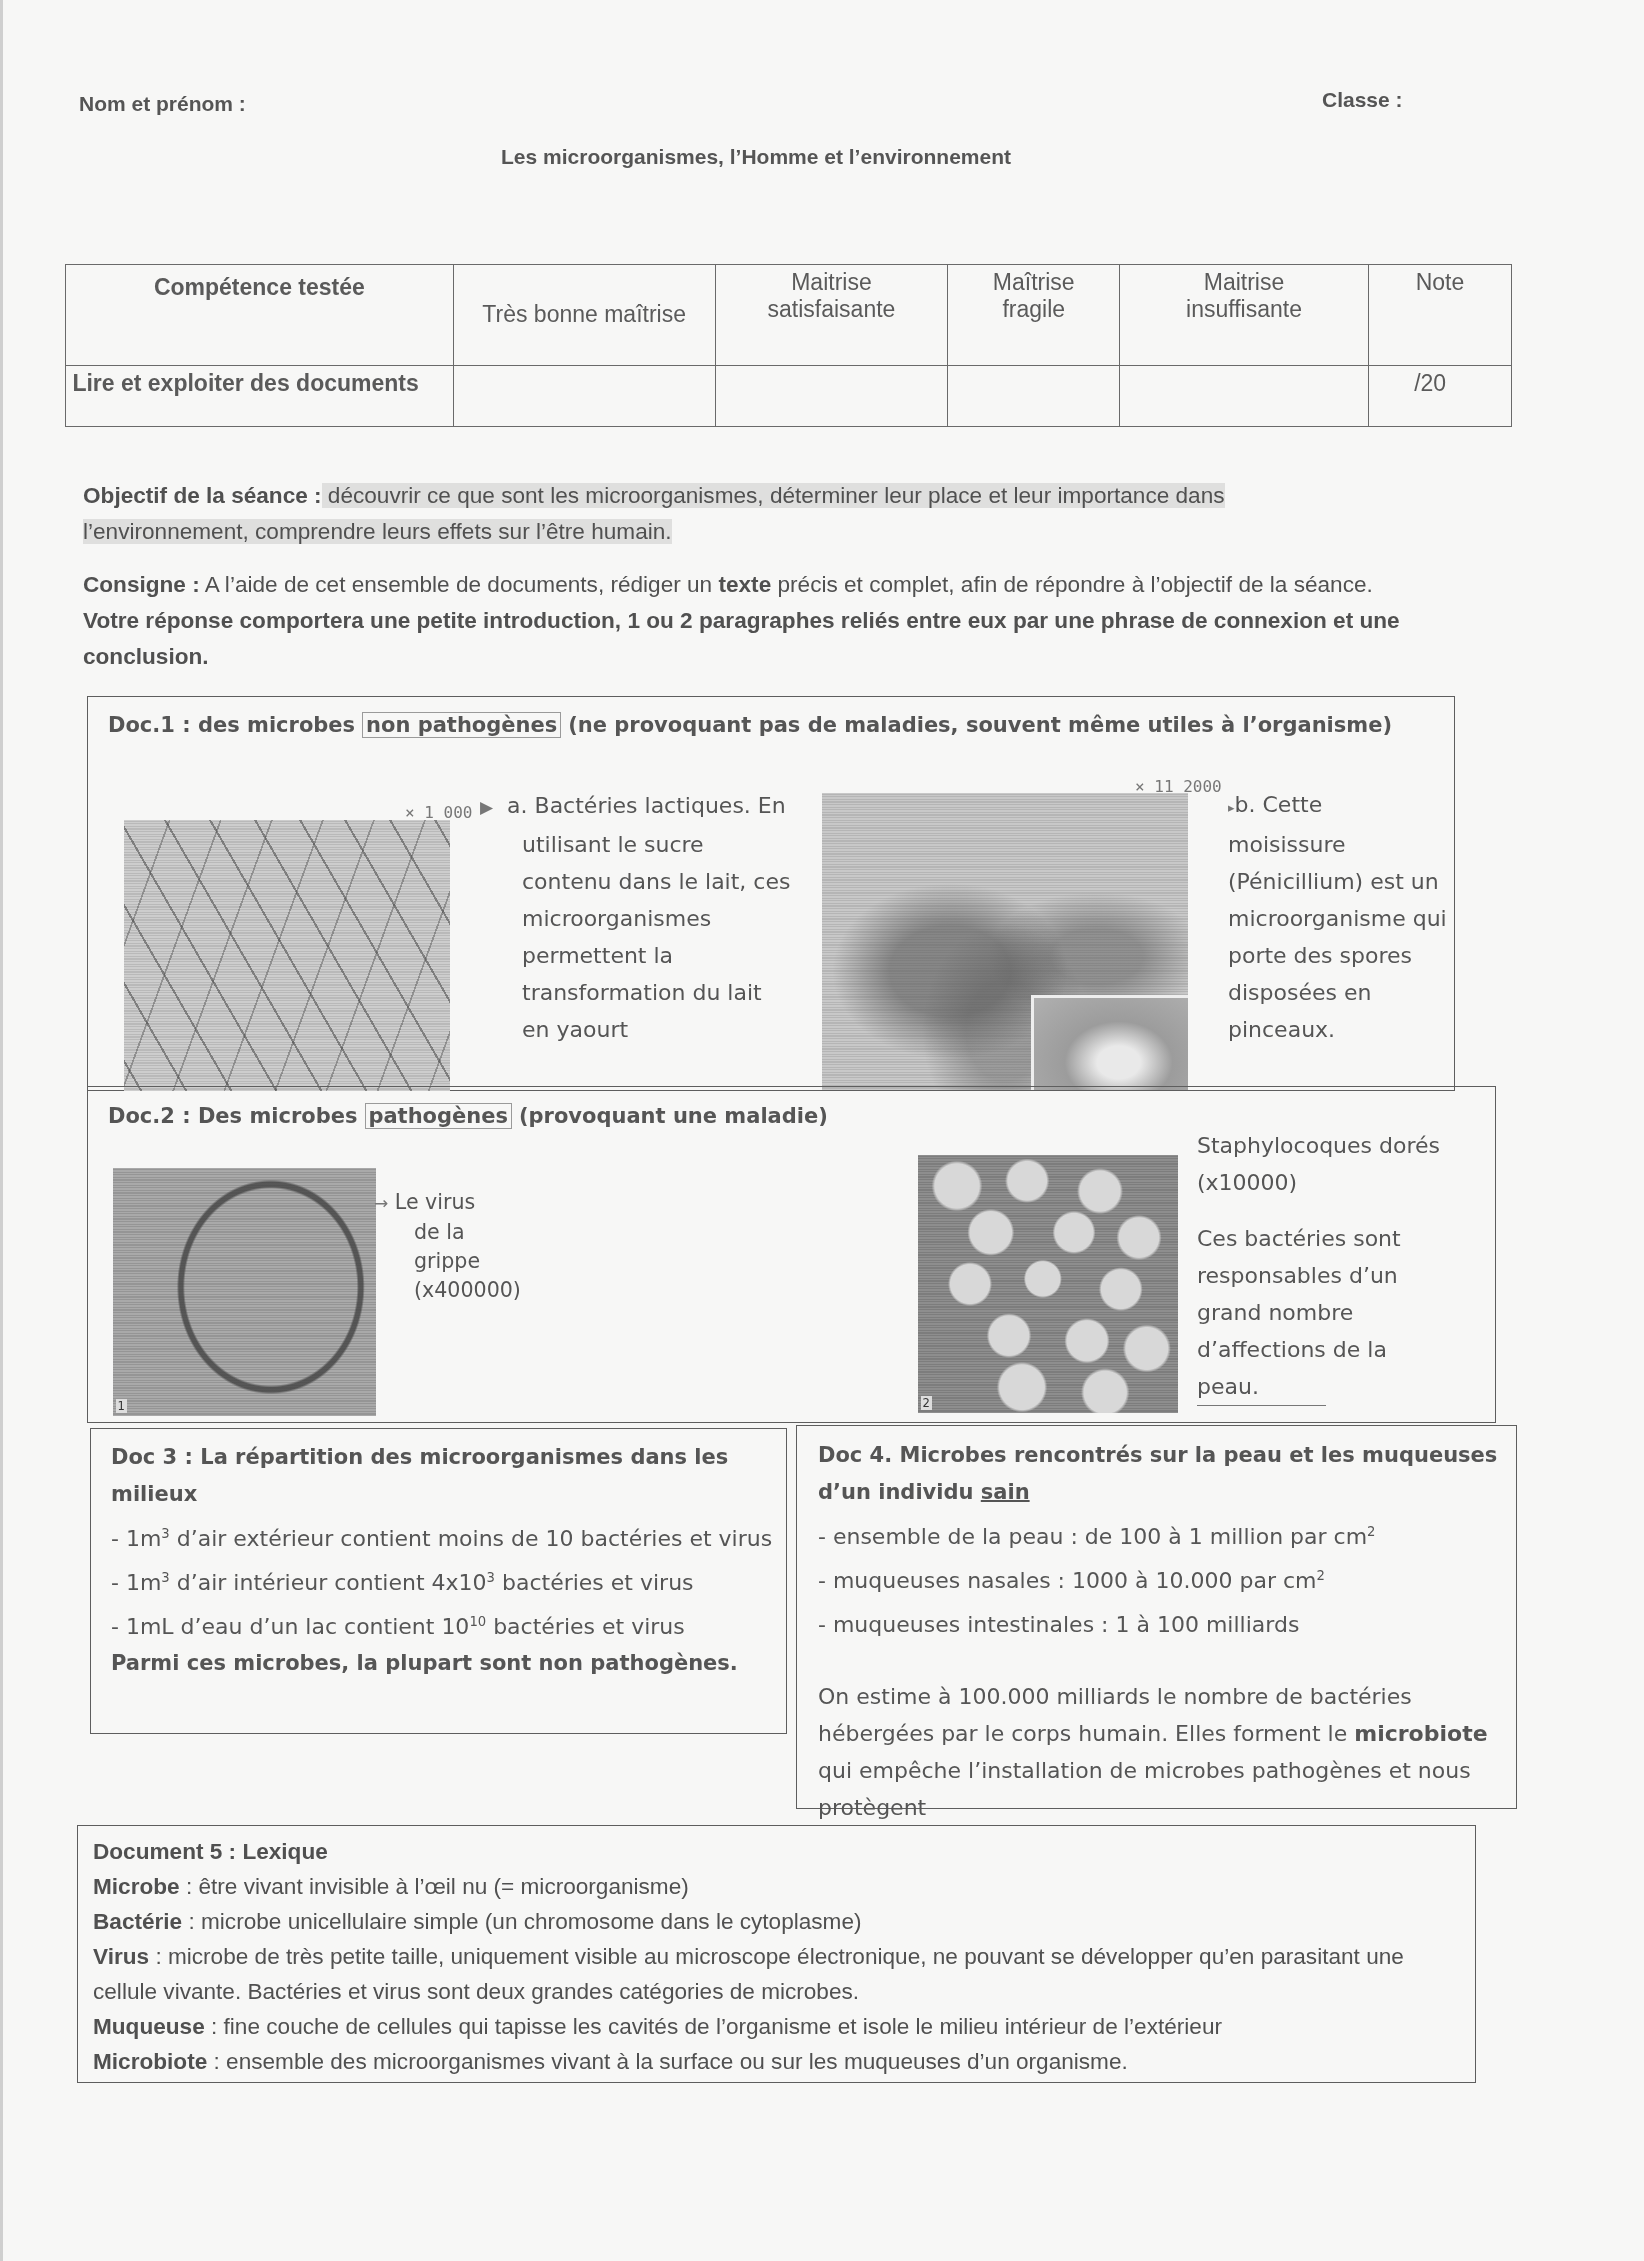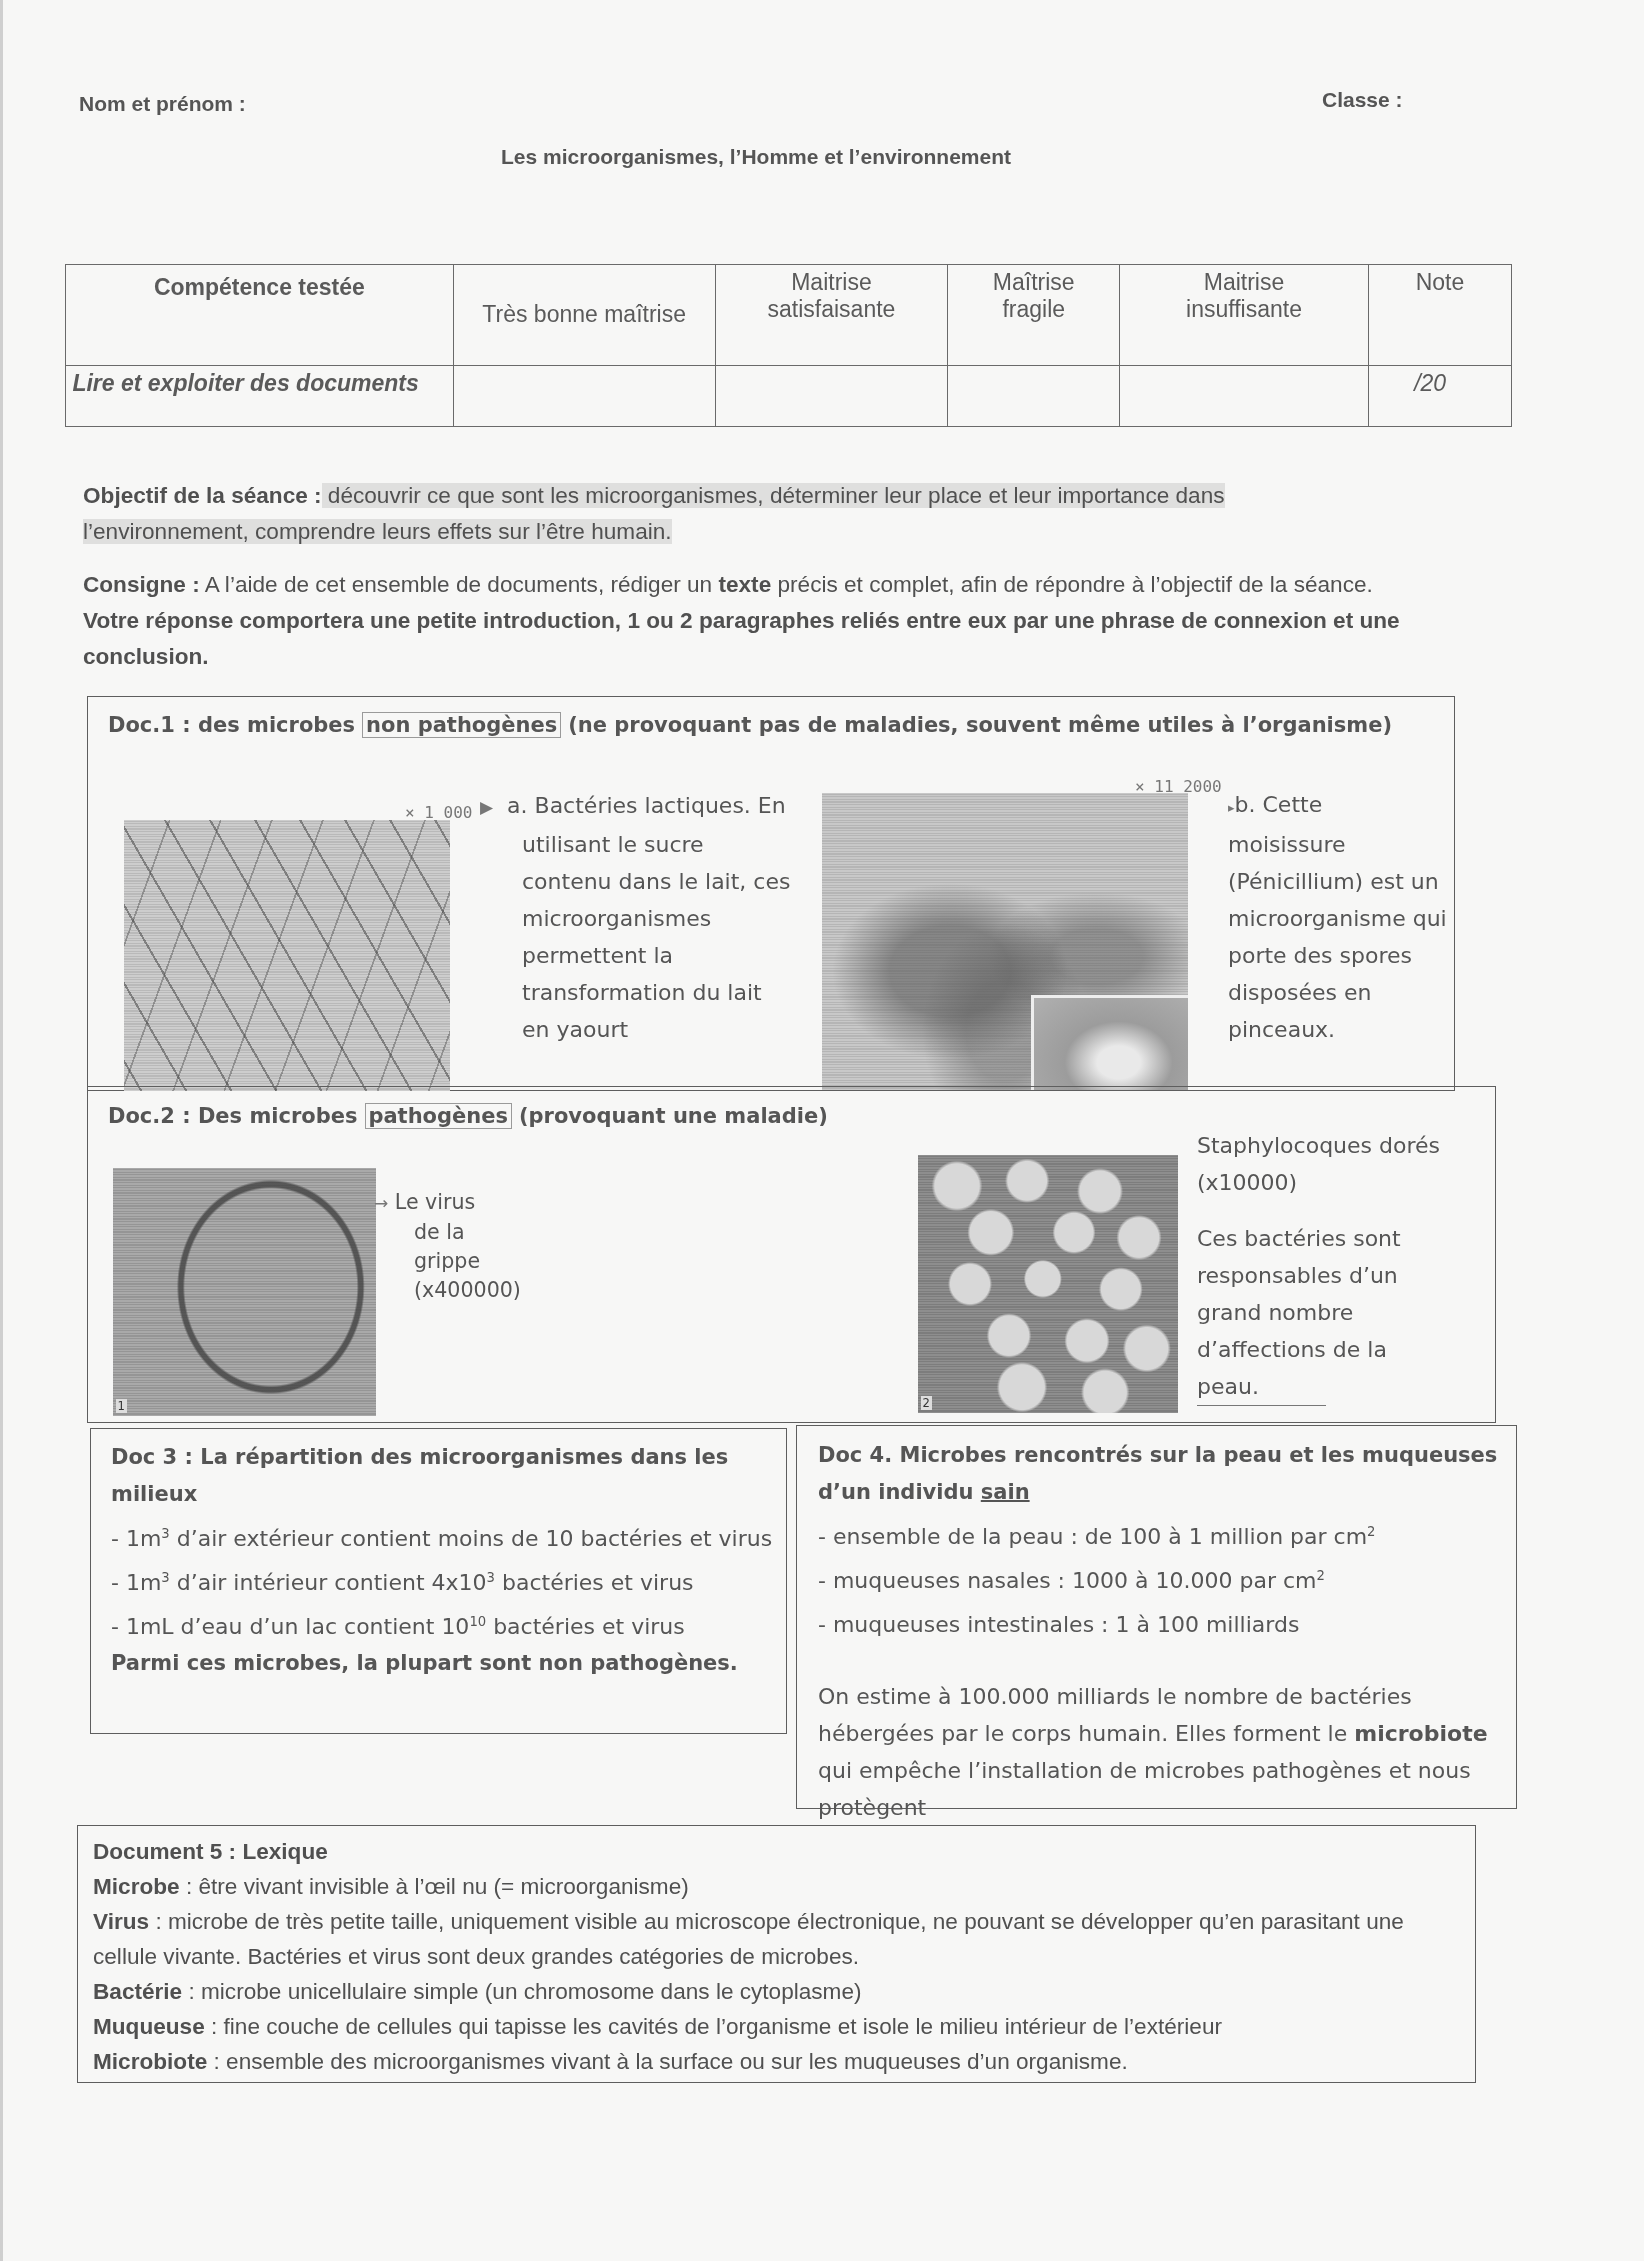--- a/index.html
+++ b/index.html
@@ -17,21 +17,21 @@
     .title { font-family: "Liberation Sans", sans-serif; font-weight: bold; font-size: 21px; color: #555; }
 
     
     table.comp {
       position: absolute; left: 65px; top: 264px;
       width: 1447px; border-collapse: collapse;
       font-family: "Liberation Sans", sans-serif; font-size: 23px; color: #5a5a5a;
     }
     table.comp td { border: 1.3px solid #6a6a6a; vertical-align: top; text-align: center; padding: 3.9px 6.4px; }
     table.comp tr.h td { height: 87px; }
-    table.comp tr.r td { height: 52px; font-style: italic; }
+    table.comp tr.r td { height: 52px; }
     table.comp td.lead { font-weight: bold; }
     table.comp td.mid { vertical-align: middle; }
 
     .para { font-family: "Liberation Sans", sans-serif; font-size: 22.6px; line-height: 36px; color: #505050; }
     .para b { font-weight: bold; }
     .hl { background: rgba(160,160,160,0.28); }
 
     
     .box { position: absolute; border: 1.9px solid #5e5e5e; background: transparent; }
     .comic { font-family: "DejaVu Sans", sans-serif; color: #555; }
@@ -215,18 +215,18 @@
   <div class="doc-text"><span>- ensemble de la peau : de 100 à 1 million par cm</span><sup>2</sup></div>
   <div class="doc-text"><span>- muqueuses nasales : 1000 à 10.000 par cm</span><sup>2</sup></div>
   <div class="doc-text"><span>- muqueuses intestinales : 1 à 100 milliards</span></div>
   <div class="doc-text" style="margin-top:35px;"><span>On estime à 100.000 milliards le nombre de bactéries hébergées par le corps humain. Elles forment le </span><b>microbiote</b><span> qui empêche l’installation de microbes pathogènes et nous protègent</span></div>
 </div>
 
 <div class="box" style="left:77px; top:1825px; width:1397px; height:256px;"></div>
 <div class="abs lex" style="left:93px; top:1834px; width:1370px;">
   <div><b>Document 5 : Lexique</b></div>
   <div><b>Microbe</b><span> : être vivant invisible à l’œil nu (= microorganisme)</span></div>
+  <div><b>Bactérie</b><span> : microbe unicellulaire simple (un chromosome dans le cytoplasme)</span></div>
   <div><b>Virus</b><span> : microbe de très petite taille, uniquement visible au microscope électronique, ne pouvant se développer qu’en parasitant une cellule vivante. Bactéries et virus sont deux grandes catégories de microbes.</span></div>
-  <div><b>Bactérie</b><span> : microbe unicellulaire simple (un chromosome dans le cytoplasme)</span></div>
   <div><b>Muqueuse</b><span> : fine couche de cellules qui tapisse les cavités de l’organisme et isole le milieu intérieur de l’extérieur</span></div>
   <div><b>Microbiote</b><span> : ensemble des microorganismes vivant à la surface ou sur les muqueuses d’un organisme.</span></div>
 </div>
 
 
 </body></html>

